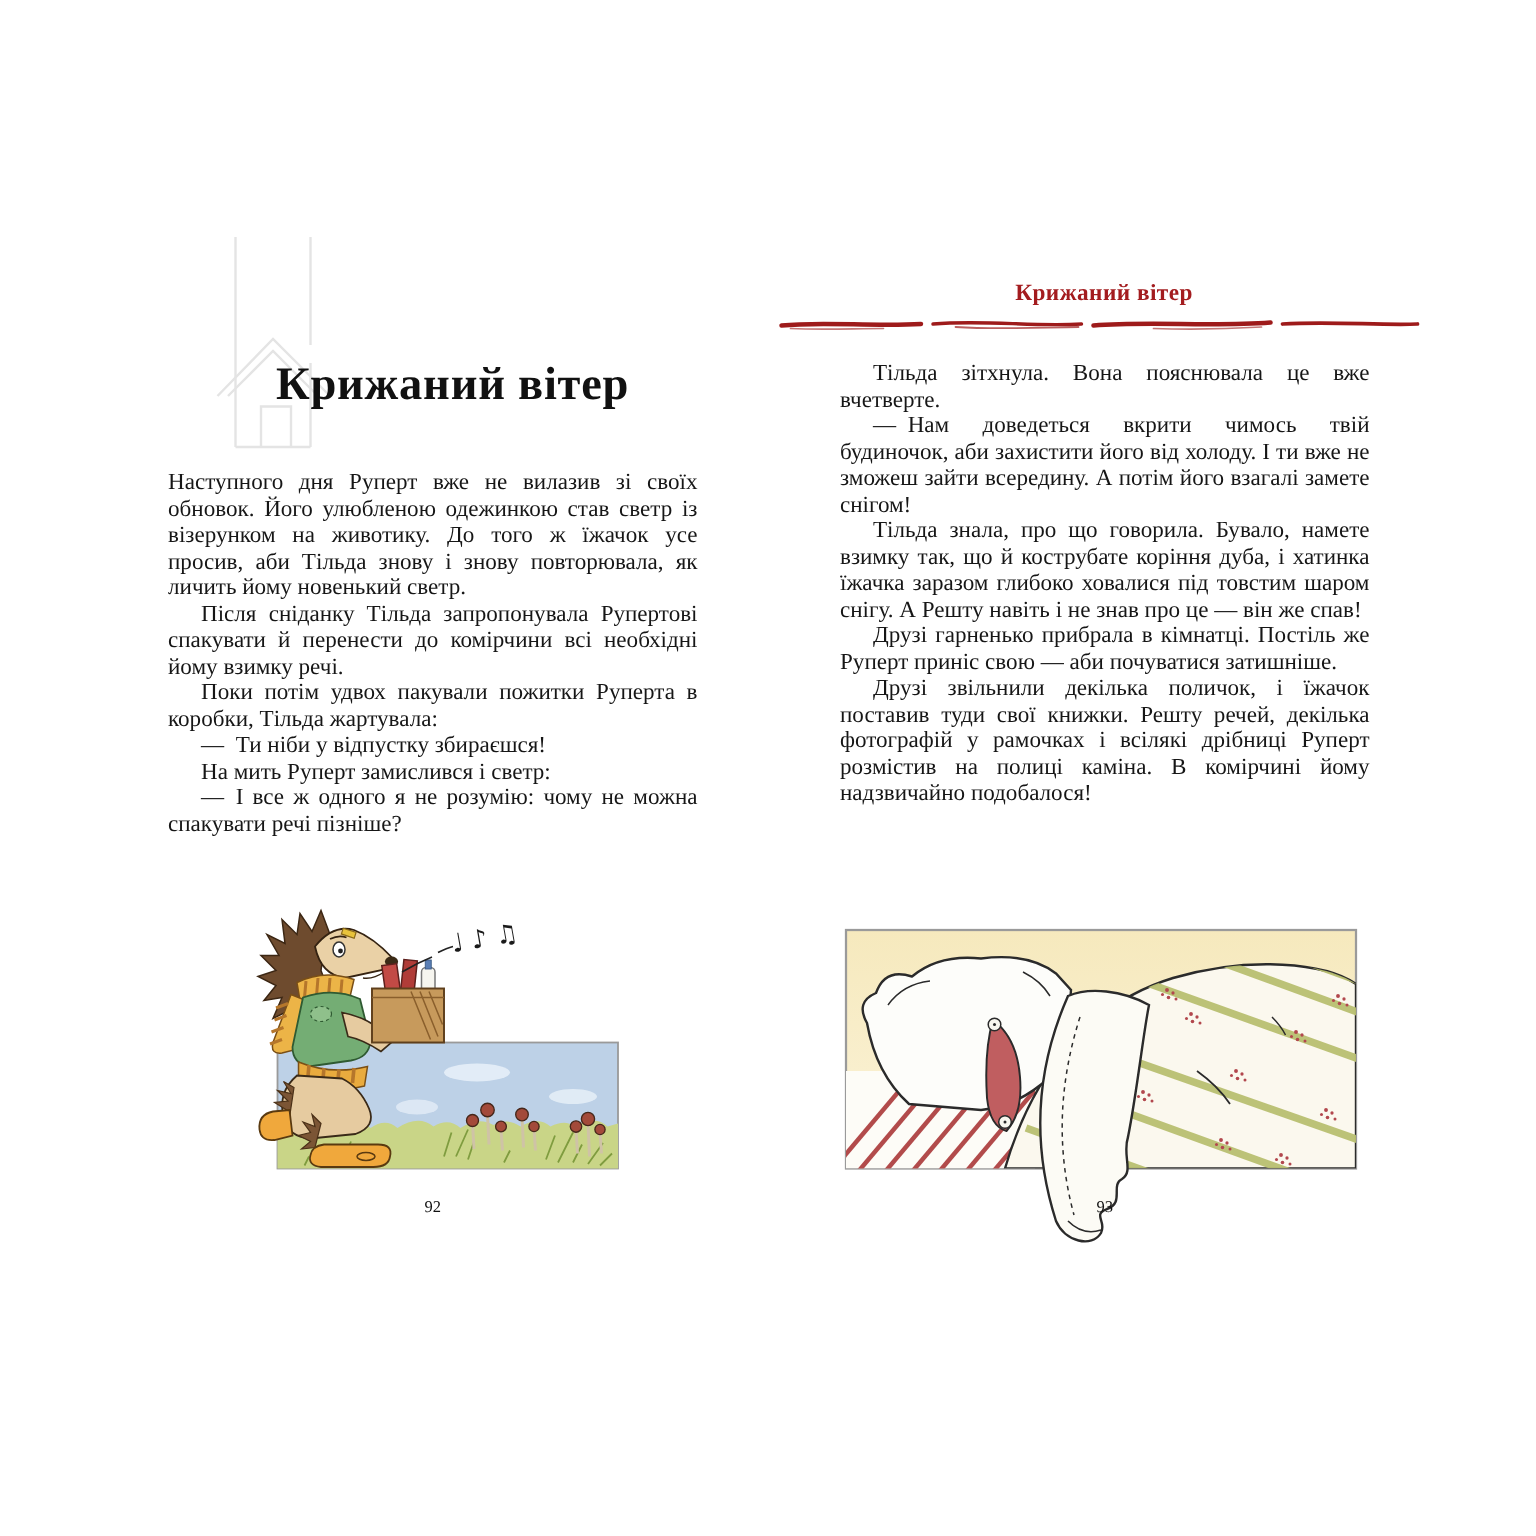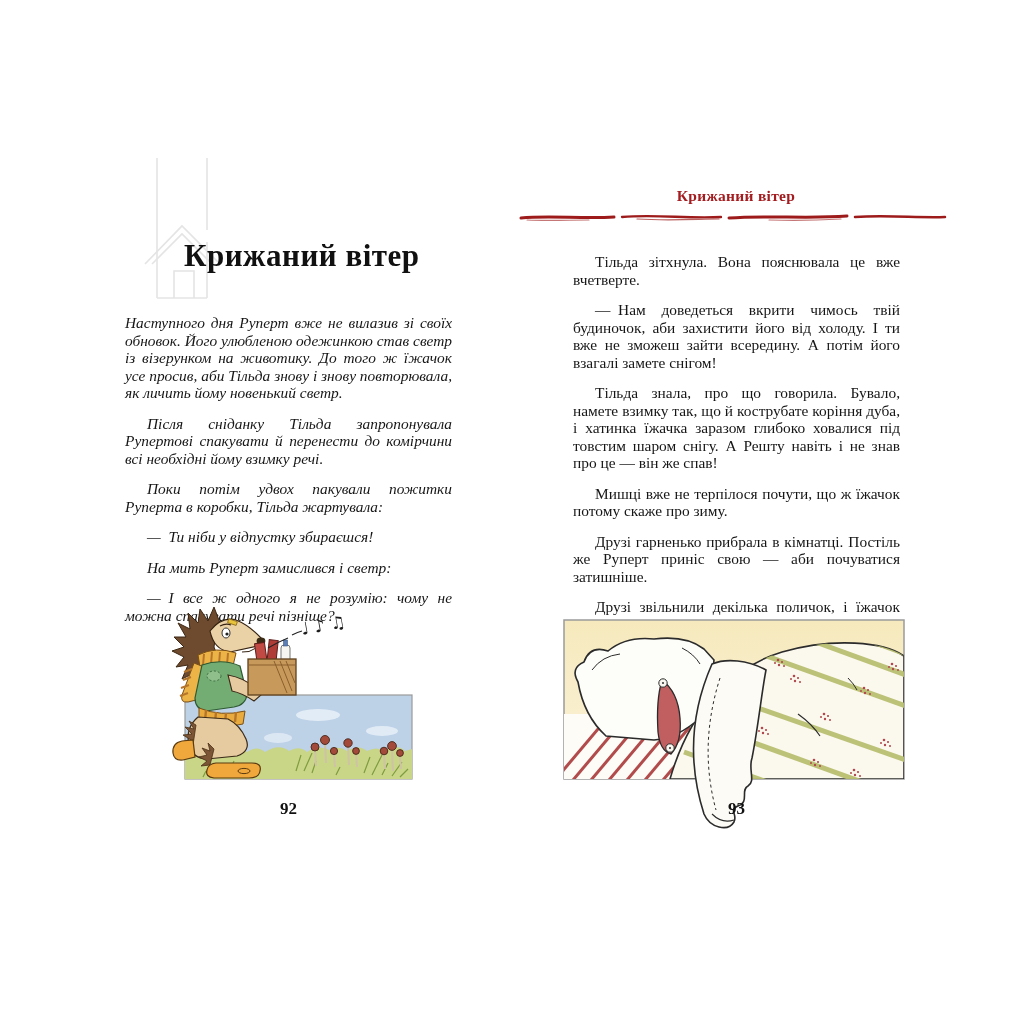--- a/index.html
+++ b/index.html
@@ -10,26 +10,26 @@
   .abs{position:absolute;}
   
   .chapter-title{
     left:184px;top:238px;width:330px;
     font-size:31px;font-weight:bold;letter-spacing:.5px;color:#111;
   }
   .body-text{
     width:353px;font-size:15.4px;line-height:17.5px;text-align:justify;
     color:#161616;
   }
-  .body-text p{margin:13px;text-indent:22px;}
+  .body-text p{margin:0;text-indent:22px;}
   .body-text p.first{text-indent:0;}
-  .left-body{left:112px;top:301px;font-style:italic;}
+  .left-body{left:112px;top:313px;}
   .right-body{left:560px;top:240px;}
   .page-number{
-    width:353px;text-align:center;font-size:17px;font-weight:bold;color:#111;
+    width:353px;text-align:center;font-size:11px;font-weight:normal;color:#111;
   }
   .pn-left{left:112px;top:799px;}
   .pn-right{left:560px;top:799px;text-align:center;}
   
   .running-header{
     left:560px;top:187px;width:352px;text-align:center;
     font-size:15.5px;font-weight:bold;color:#a31c1f;letter-spacing:.3px;
   }
   .rule-wrap{left:519px;top:209px;width:428px;height:12px;}
   .watermark-wrap{left:143px;top:158px;width:80px;height:142px;}
@@ -177,21 +177,20 @@
       <path d="M8,9 C30,10 50,9 70,9" stroke-width="1.1" opacity="0.6"></path>
       <path d="M250,9 C280,10 305,9 322,8" stroke-width="1.1" opacity="0.6"></path>
     </g>
   </svg>
 </div>
 
 <div class="abs body-text right-body">
   <p>Тільда зітхнула. Вона пояснювала це вже вчетверте.</p>
   <p>— Нам доведеться вкрити чимось твій будиночок, аби захистити його від холоду. І ти вже не зможеш зайти всередину. А потім його взагалі замете снігом!</p>
   <p>Тільда знала, про що говорила. Бувало, намете взимку так, що й кострубате коріння дуба, і хатинка їжачка заразом глибоко ховалися під товстим шаром снігу. А Решту навіть і не знав про це — він же спав!</p>
-  <p>Мишці вже не терпілося почути, що ж їжачок потому скаже про зиму.</p>
   <p>Друзі гарненько прибрала в кімнатці. Постіль же Руперт приніс свою — аби почуватися затишніше.</p>
   <p>Друзі звільнили декілька поличок, і їжачок поставив туди свої книжки. Решту речей, декілька фотографій у рамочках і всілякі дрібниці Руперт розмістив на полиці каміна. В комірчині йому надзвичайно подобалося!</p>
 </div>
 
 <div class="abs illu-right">
 <svg width="344" height="215" viewBox="0 0 344 215">
   <defs>
     <linearGradient id="bgGrad" x1="0" y1="0" x2="0" y2="1">
       <stop offset="0" stop-color="#f6e9bd"></stop>
       <stop offset="1" stop-color="#fbf3d9"></stop>

